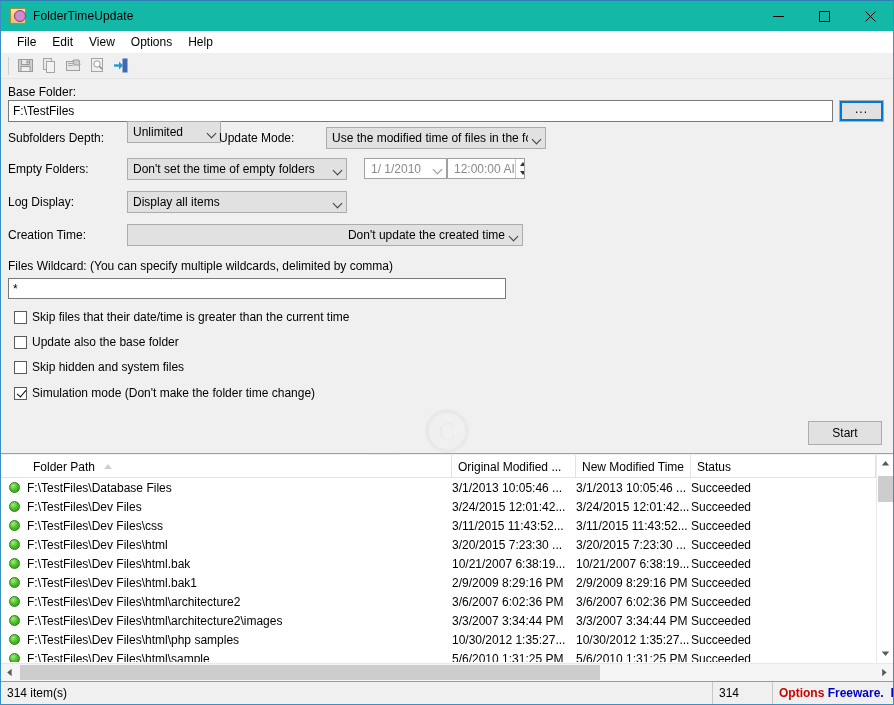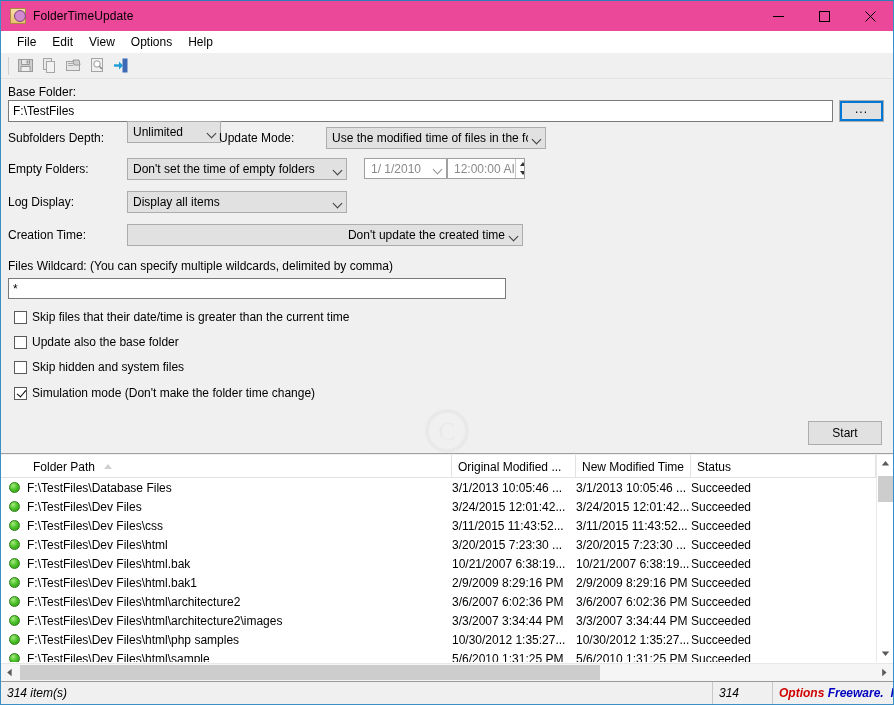--- a/index.html
+++ b/index.html
@@ -18,21 +18,21 @@
     border: 1px solid #3b8fc4;
     border-top: 1px solid #2e7fb5;
     background: #f0f0f0;
     overflow: hidden;
   }
 
   
   .titlebar {
     position: absolute; left: 0; top: 0;
     width: 892px; height: 30px;
-    background: #ec4899;
+    background: #14b8a6;
     display: flex; align-items: center;
   }
   .title-icon {
     width: 16px; height: 16px;
     margin-left: 9px; margin-right: 7px;
     position: relative;
     background: linear-gradient(#f7dfa8, #e9c070);
     border: 1px solid #b08a3c;
     border-radius: 1px;
     flex: none;
@@ -346,21 +346,20 @@
     display: flex; align-items: center;
   }
   .sb-cell {
     height: 23px;
     display: flex; align-items: center;
     font-size: 12px; color: #000;
     padding-left: 6px;
     border-right: 1px solid #c8c8c8;
     white-space: nowrap;
     overflow: hidden;
-    font-style: italic;
   }
   .sb-1 { width: 712px; flex: none; }
   .sb-2 { width: 60px; flex: none; }
   .sb-3 { flex: 1 1 auto; border-right: none; padding-left: 6px; }
   .nirsoft-a { color: #d00000; font-weight: bold; }
   .nirsoft-b { color: #0000c0; font-weight: bold; }
   .nirsoft-c { color: #0000c0; font-weight: bold; }
 </style>
 </head>
 <body>

